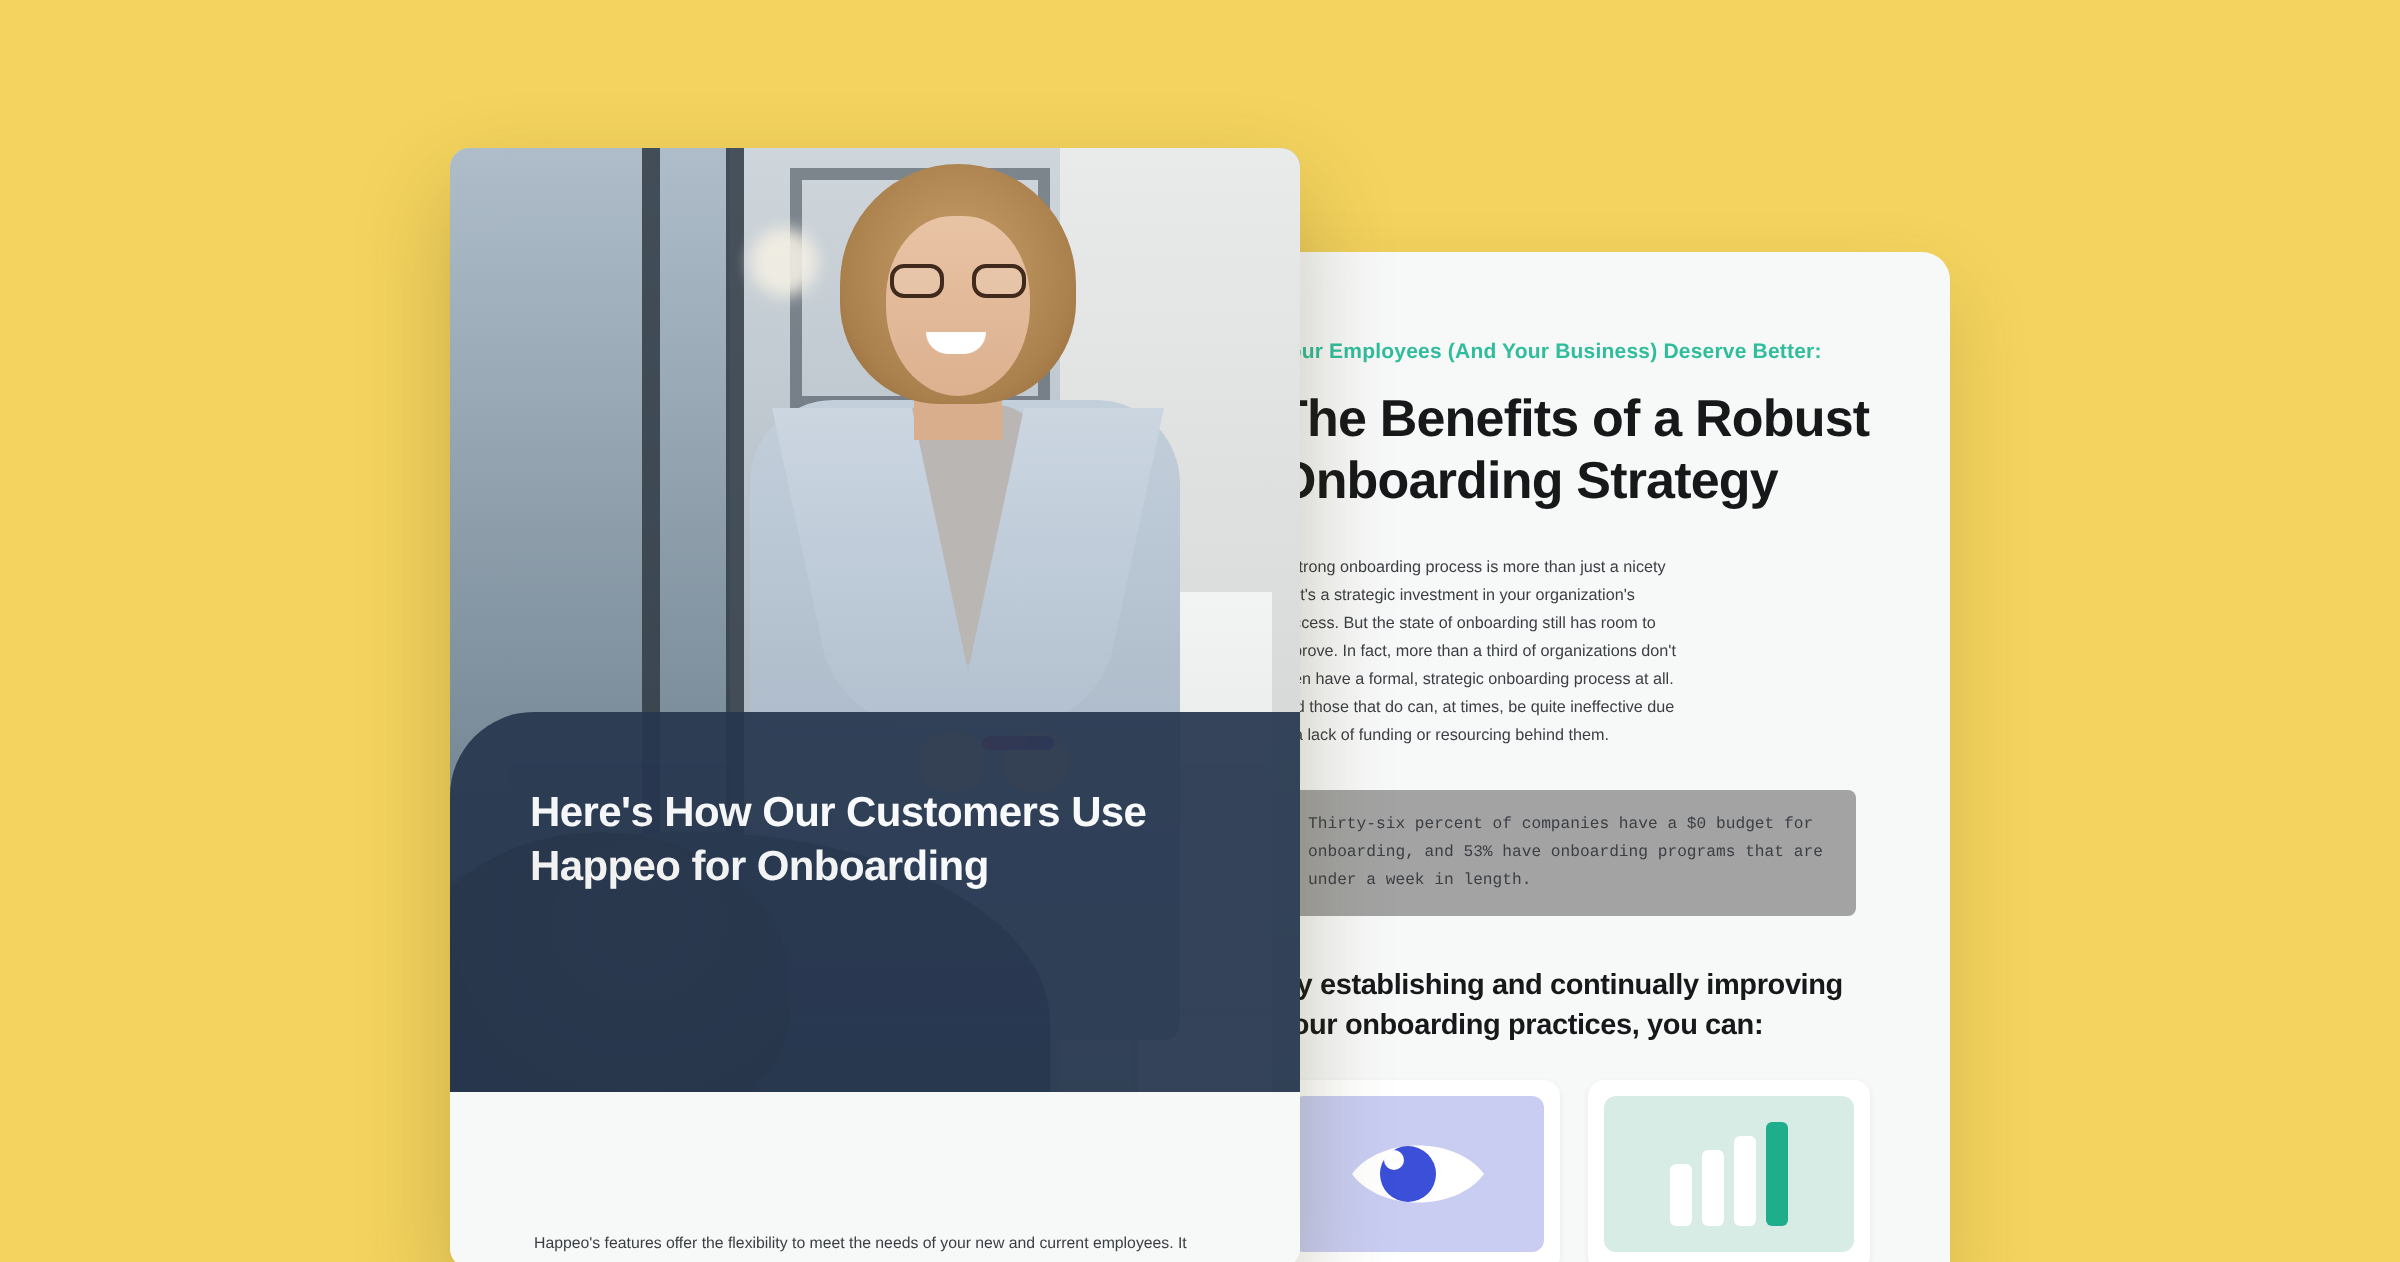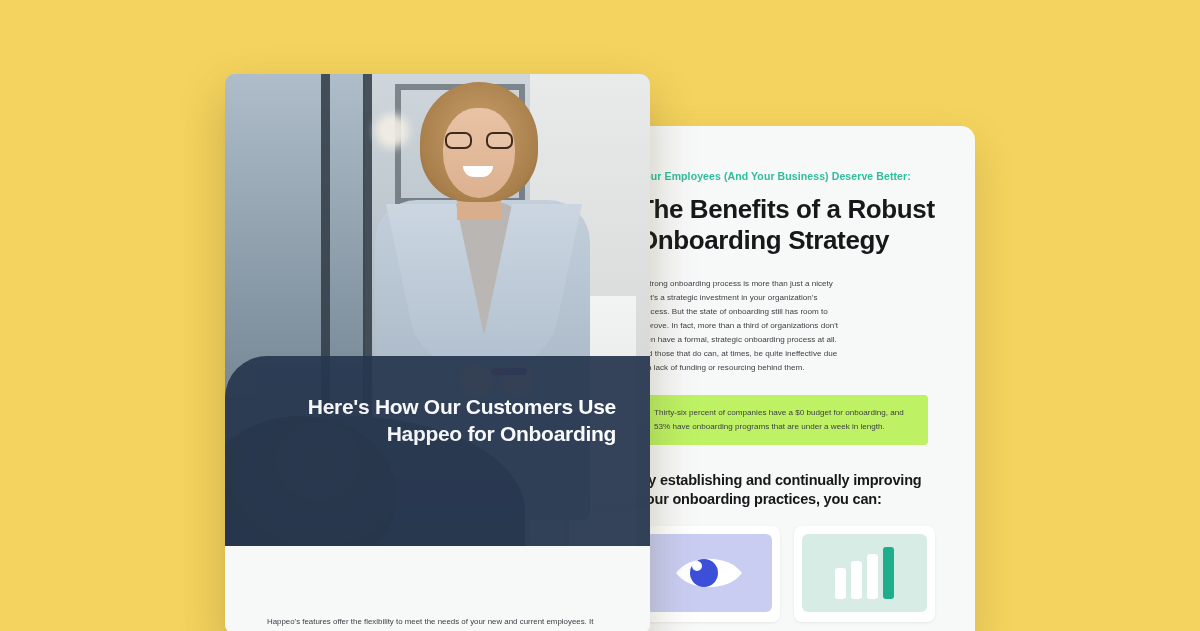--- a/index.html
+++ b/index.html
@@ -46,24 +46,25 @@
   .pullquote {
     width: 150px;
     color: #2fbd9c;
     font-size: 11px;
     font-weight: bold;
     line-height: 1.52;
     padding-top: 2px;
   }
   .statbox {
     margin-top: 20px;
-    background: #bef264;
+    background: #a3a3a3;
     border-radius: 4px;
     padding: 11px 16px;
     width: 290px;
+    font-family: Liberation Mono, monospace;
   }
   .statbox p { font-size: 8.1px; line-height: 1.72; color: #3b3f44; }
   .section-h {
     margin-top: 26px;
     font-size: 14.5px;
     font-weight: bold;
     line-height: 1.35;
     color: #17181a;
     letter-spacing: -.2px;
   }
@@ -195,21 +196,21 @@
   
   .navy {
     position: absolute; left: 0; bottom: 88px; width: 425px; height: 190px;
     background: #27374f;
     opacity: .93;
     border-radius: 42px 0 0 0;
     padding: 38px 34px 0 40px;
   }
   .navy h2 {
     color: #fff; font-size: 21px; font-weight: bold;
-    line-height: 1.28; letter-spacing: -.3px; text-align: right;
+    line-height: 1.28; letter-spacing: -.3px;
   }
   .left-foot {
     position: absolute; left: 0; bottom: 0; width: 425px; height: 88px;
     background: #f7f8f8;
     padding: 25px 40px 0 42px;
   }
   .left-foot p { font-size: 7.9px; line-height: 1.82; color: #3b3f44; margin-top: 44px; }
 </style>
 </head>
 <body>

